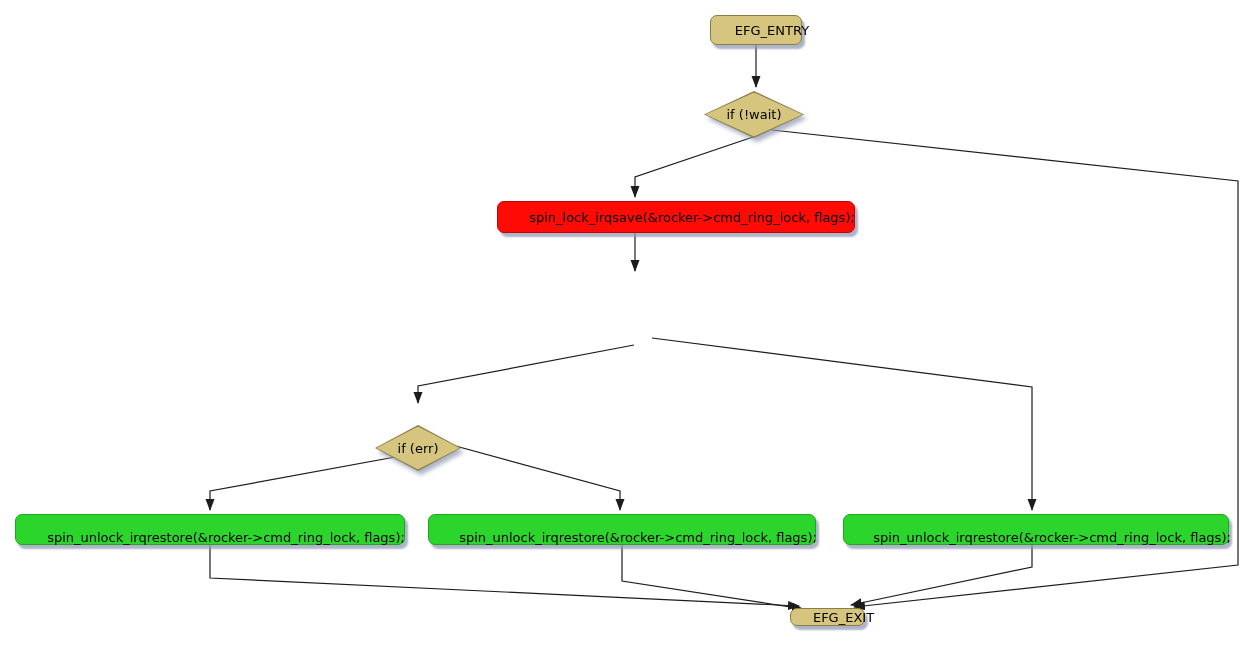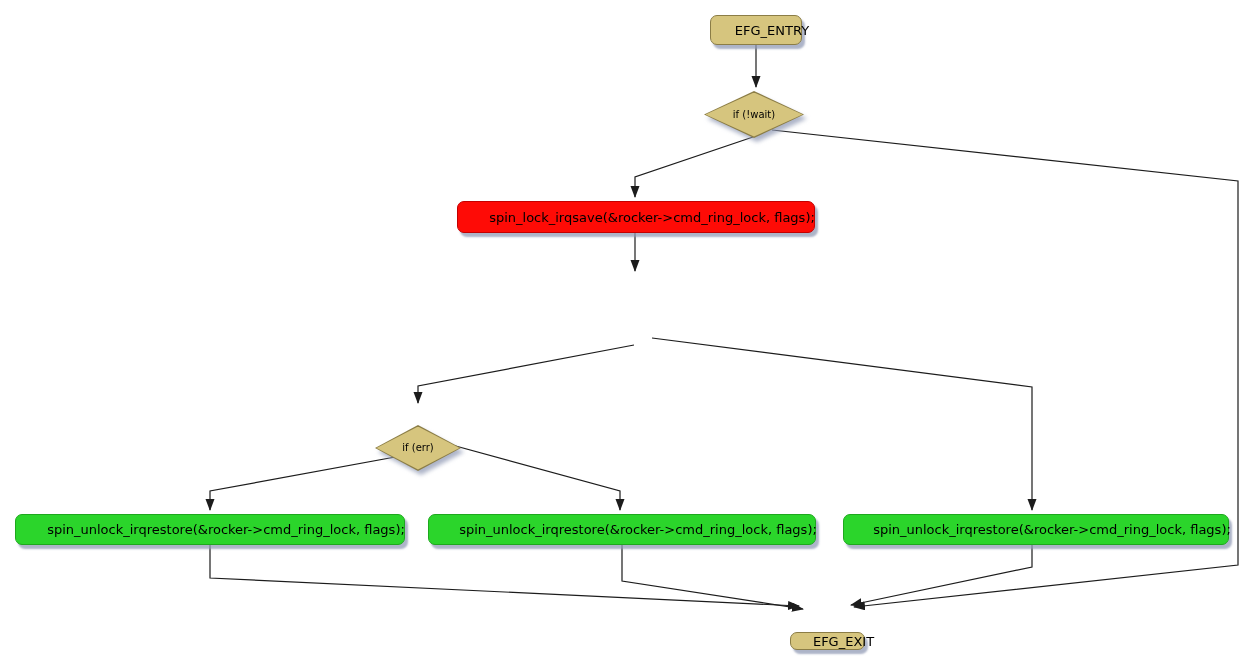--- a/index.html
+++ b/index.html
@@ -15,31 +15,31 @@
   .rnode{
     position:absolute;
     box-sizing:border-box;
     display:flex;align-items:center;justify-content:center;
     border:1px solid var(--node-border,#8b7d46);
     background:var(--node-fill,#d6c57e);
     border-radius:7px;
     box-shadow:3px 4px 2px rgba(145,155,182,.75);
     font-size:13px;line-height:1;white-space:nowrap;padding-left:32px;
   }
-  .rnode.red{background:var(--highlight-red,#fe0b06);border-color:#c40000;}
-  .rnode.green{background:var(--highlight-green,#2bd52b);border-color:#1ea81e;}
+  .rnode.red{background:var(--highlight-red,#fe0b06);border-color:#c40000;margin-left:40px;}
+  .rnode.green{background:var(--highlight-green,#2bd52b);border-color:#1ea81e;align-items:flex-end;}
   .diamond{position:absolute;filter:drop-shadow(3px 4px 2px rgba(145,155,182,.75));}
   .d-outer{position:absolute;inset:0;background:var(--node-border,#8b7d46);
     clip-path:polygon(50% 0,100% 50%,50% 100%,0 50%);}
   .d-inner{position:absolute;inset:1.5px;background:var(--node-fill,#d6c57e);
     clip-path:polygon(50% 0,100% 50%,50% 100%,0 50%);}
   .dlabel{
     position:absolute;inset:0;
     display:flex;align-items:center;justify-content:center;
-    font-size:10px;line-height:1;white-space:nowrap;
+    font-size:13px;line-height:1;white-space:nowrap;
   }
 </style>
 </head>
 <body>
 
 <div id="canvas">
 
   <svg id="edges" width="1254" height="657" viewBox="0 0 1254 657">
     <defs>
       <marker id="arrow" markerWidth="13" markerHeight="10" refX="11" refY="4.5" orient="auto" markerUnits="userSpaceOnUse">
@@ -87,17 +87,17 @@
   </div>
 
   <div class="rnode green" style="left:428px;top:514px;width:388px;height:31px">
     <span>spin_unlock_irqrestore(&amp;rocker-&gt;cmd_ring_lock, flags);</span>
   </div>
 
   <div class="rnode green" style="left:843px;top:514px;width:386px;height:31px">
     <span>spin_unlock_irqrestore(&amp;rocker-&gt;cmd_ring_lock, flags);</span>
   </div>
 
-  <div class="rnode" style="left:790px;top:632px;width:75px;height:18px">
+  <div class="rnode" style="left:790px;top:608px;width:75px;height:18px">
     <span>EFG_EXIT</span>
   </div>
 
 </div>
 
 </body></html>

